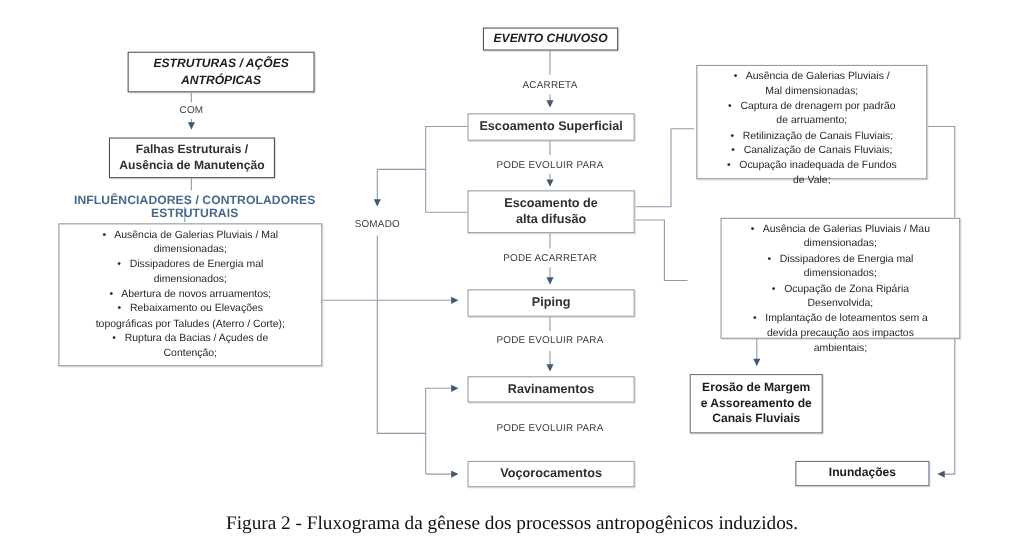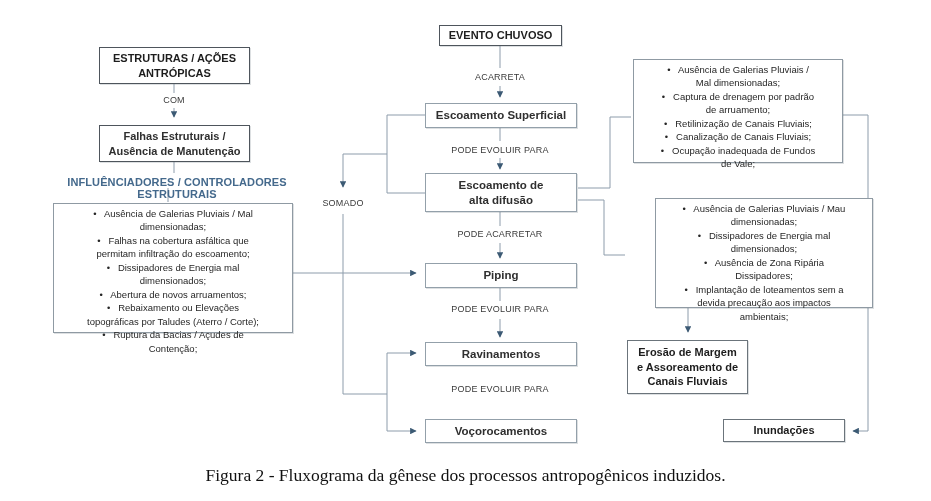--- a/index.html
+++ b/index.html
@@ -7,21 +7,21 @@
     position:relative;width:931px;height:501px;background:#fff;overflow:hidden;
     font-family:"Liberation Sans",sans-serif;color:#262626;
   }
   .lines{position:absolute;left:0;top:0;width:931px;height:501px;pointer-events:none;}
   .box{
     position:absolute;background:#fff;border:1px solid #8f9aa3;
     display:flex;align-items:center;justify-content:center;text-align:center;
     box-sizing:border-box;box-shadow:1px 1px 0 rgba(120,130,140,.25);
   }
   .flowbox{font-size:11.5px;font-weight:600;color:#2f2f2f;line-height:1.25;border-color:#93a0aa;}
-  .headbox{font-size:11px;font-weight:700;color:#1d1d1d;border-color:#4e555c;line-height:1.3;}
+  .headbox{font-size:11px;font-weight:700;color:#1d1d1d;border-color:#4e555c;line-height:1.3;font-style:italic;}
   .plainbox{font-size:11px;font-weight:700;color:#2f2f2f;border-color:#4e555c;line-height:1.35;}
   .boldbox{font-size:11px;font-weight:700;color:#1d1d1d;border-color:#6b747b;line-height:1.35;}
   .listbox{
     position:absolute;background:#fff;border:1px solid #8f9aa3;box-sizing:border-box;
     display:flex;flex-direction:column;justify-content:flex-start;
     padding:3px 26px;box-shadow:1px 1px 0 rgba(120,130,140,.25);
   }
   .bitem{font-size:9.5px;line-height:1.42;text-align:center;color:#262626;}
   .bitem::before{content:"•   ";white-space:pre;}
   .lbl{
@@ -77,35 +77,34 @@
 
       <path d="M578,188 H610 V117 H631"></path>
       <path d="M578,200 H604 V255 H625"></path>
 
       <path d="M688,308 V332" marker-end="url(#ah)"></path>
 
       <path d="M843,115 H868 V431 H853" marker-end="url(#ah)"></path>
     </g>
   </svg>
 
-  <div class="box headbox" style="left:99px;top:47px;width:151px;height:37px;">
+  <div class="box headbox" style="left:116px;top:47px;width:170px;height:37px;">
     <span>ESTRUTURAS / AÇÕES ANTRÓPICAS</span>
   </div>
 
   <div class="lbl" style="left:94px;top:95px;">COM</div>
 
   <div class="box plainbox" style="left:99px;top:125px;width:151px;height:37px;padding:0 8px;">
     <span>Falhas Estruturais / Ausência de Manutenção</span>
   </div>
 
   <div class="bluelbl" style="left:42px;top:176px;width:270px;">INFLUÊNCIADORES / CONTROLADORES ESTRUTURAIS</div>
 
   <div class="listbox" style="left:53px;top:203px;width:240px;height:130px;">
     <div class="bitem"><span>Ausência de Galerias Pluviais / Mal dimensionadas;</span></div>
-    <div class="bitem"><span>Falhas na cobertura asfáltica que permitam infiltração do escoamento;</span></div>
     <div class="bitem"><span>Dissipadores de Energia mal dimensionados;</span></div>
     <div class="bitem"><span>Abertura de novos arruamentos;</span></div>
     <div class="bitem"><span>Rebaixamento ou Elevações topográficas por Taludes (Aterro / Corte);</span></div>
     <div class="bitem"><span>Ruptura da Bacias / Açudes de Contenção;</span></div>
   </div>
 
   <div class="box headbox" style="left:439px;top:25px;width:123px;height:21px;">
     <span>EVENTO CHUVOSO</span>
   </div>
 
@@ -145,21 +144,21 @@
     <div class="bitem"><span>Ausência de Galerias Pluviais / Mal dimensionadas;</span></div>
     <div class="bitem"><span>Captura de drenagem por padrão de arruamento;</span></div>
     <div class="bitem"><span>Retilinização de Canais Fluviais;</span></div>
     <div class="bitem"><span>Canalização de Canais Fluviais;</span></div>
     <div class="bitem"><span>Ocupação inadequada de Fundos de Vale;</span></div>
   </div>
 
   <div class="listbox" style="left:627px;top:198px;width:218px;height:110px;margin-left:28px;">
     <div class="bitem"><span>Ausência de Galerias Pluviais / Mau dimensionadas;</span></div>
     <div class="bitem"><span>Dissipadores de Energia mal dimensionados;</span></div>
-    <div class="bitem"><span>Ausência de Zona Ripária Dissipadores;</span></div>
+    <div class="bitem"><span>Ocupação de Zona Ripária Desenvolvida;</span></div>
     <div class="bitem"><span>Implantação de loteamentos sem a devida precaução aos impactos ambientais;</span></div>
   </div>
 
   <div class="box boldbox" style="left:627px;top:340px;width:121px;height:54px;padding:0 6px;">
     <span>Erosão de Margem e Assoreamento de Canais Fluviais</span>
   </div>
 
   <div class="box boldbox" style="left:723px;top:419px;width:122px;height:23px;">
     <span>Inundações</span>
   </div>

